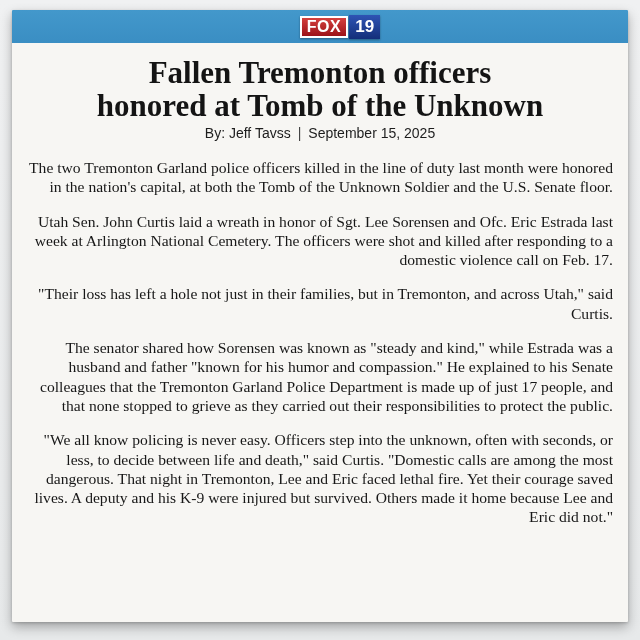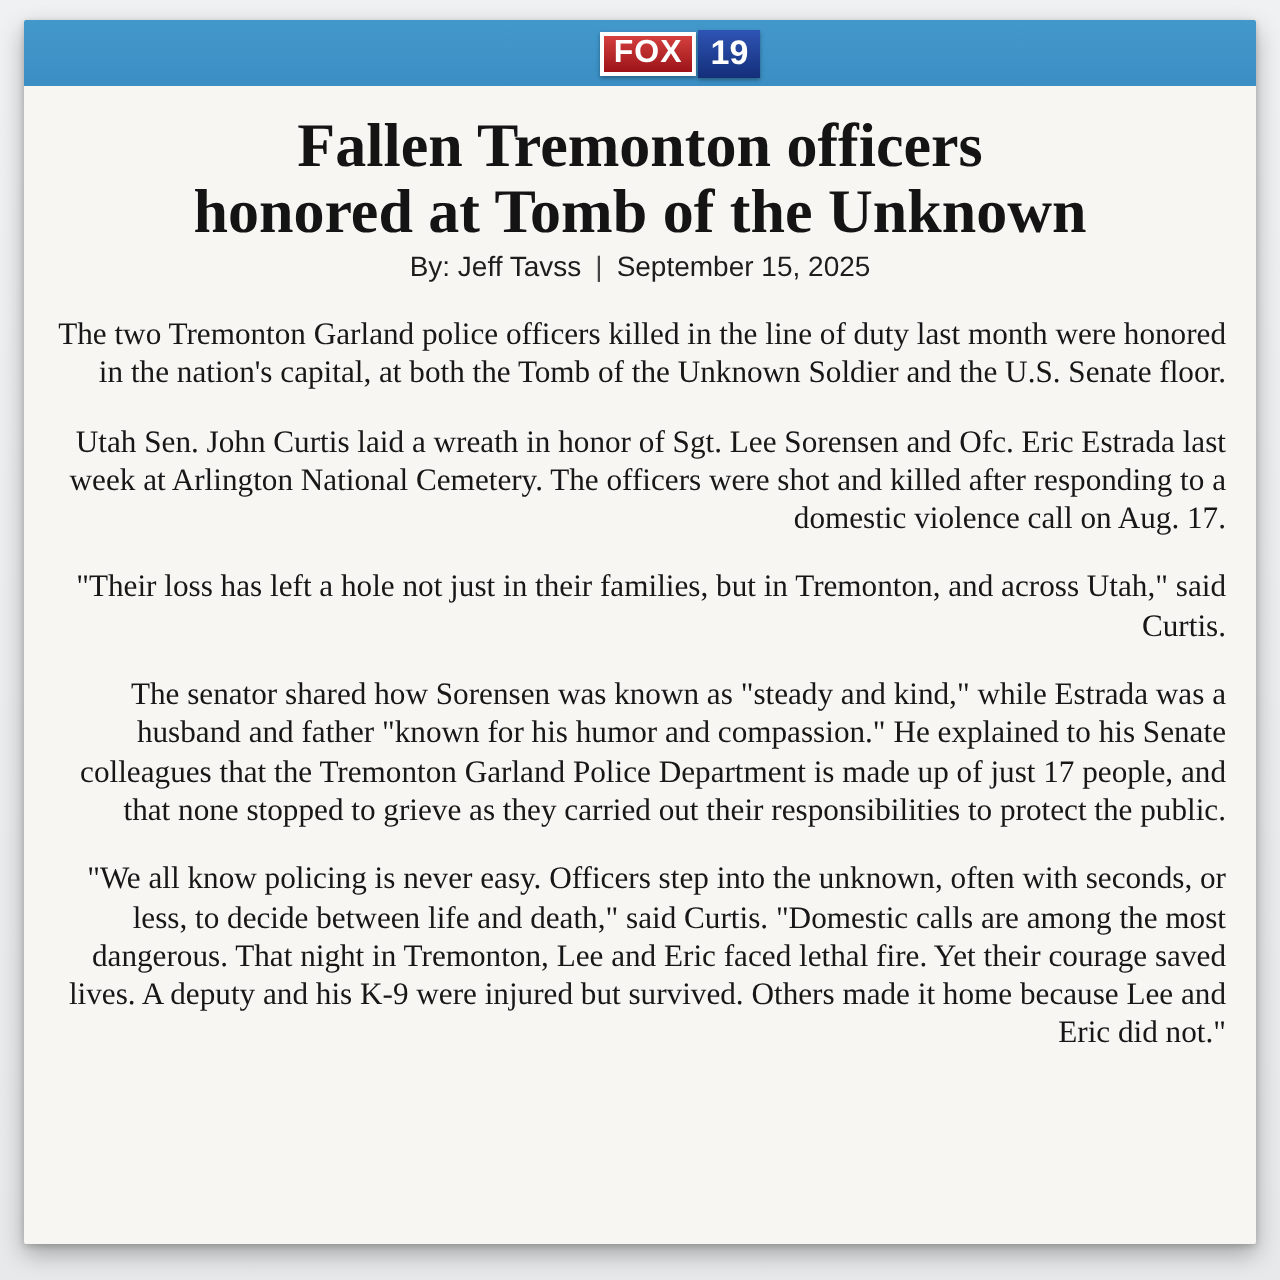--- a/index.html
+++ b/index.html
@@ -110,19 +110,19 @@
     <span class="tline">Fallen Tremonton officers</span>
     <span class="tline">honored at Tomb of the Unknown</span>
   </h1>
 
   <div class="byline">
     <span>By: Jeff Tavss</span><span class="sep">|</span><span>September 15, 2025</span>
   </div>
 
   <div class="body-text">
     <p>The two Tremonton Garland police officers killed in the line of duty last month were honored in the nation's capital, at both the Tomb of the Unknown Soldier and the U.S. Senate floor.</p>
-    <p>Utah Sen. John Curtis laid a wreath in honor of Sgt. Lee Sorensen and Ofc. Eric Estrada last week at Arlington National Cemetery. The officers were shot and killed after responding to a domestic violence call on Aug. 17.</p>
+    <p>Utah Sen. John Curtis laid a wreath in honor of Sgt. Lee Sorensen and Ofc. Eric Estrada last week at Arlington National Cemetery. The officers were shot and killed after responding to a domestic violence call on Feb. 17.</p>
     <p>"Their loss has left a hole not just in their families, but in Tremonton, and across Utah," said Curtis.</p>
     <p>The senator shared how Sorensen was known as "steady and kind," while Estrada was a husband and father "known for his humor and compassion." He explained to his Senate colleagues that the Tremonton Garland Police Department is made up of just 17 people, and that none stopped to grieve as they carried out their responsibilities to protect the public.</p>
     <p>"We all know policing is never easy. Officers step into the unknown, often with seconds, or less, to decide between life and death," said Curtis. "Domestic calls are among the most dangerous. That night in Tremonton, Lee and Eric faced lethal fire. Yet their courage saved lives. A deputy and his K-9 were injured but survived. Others made it home because Lee and Eric did not."</p>
   </div>
 
 </div>
 
 </body></html>

